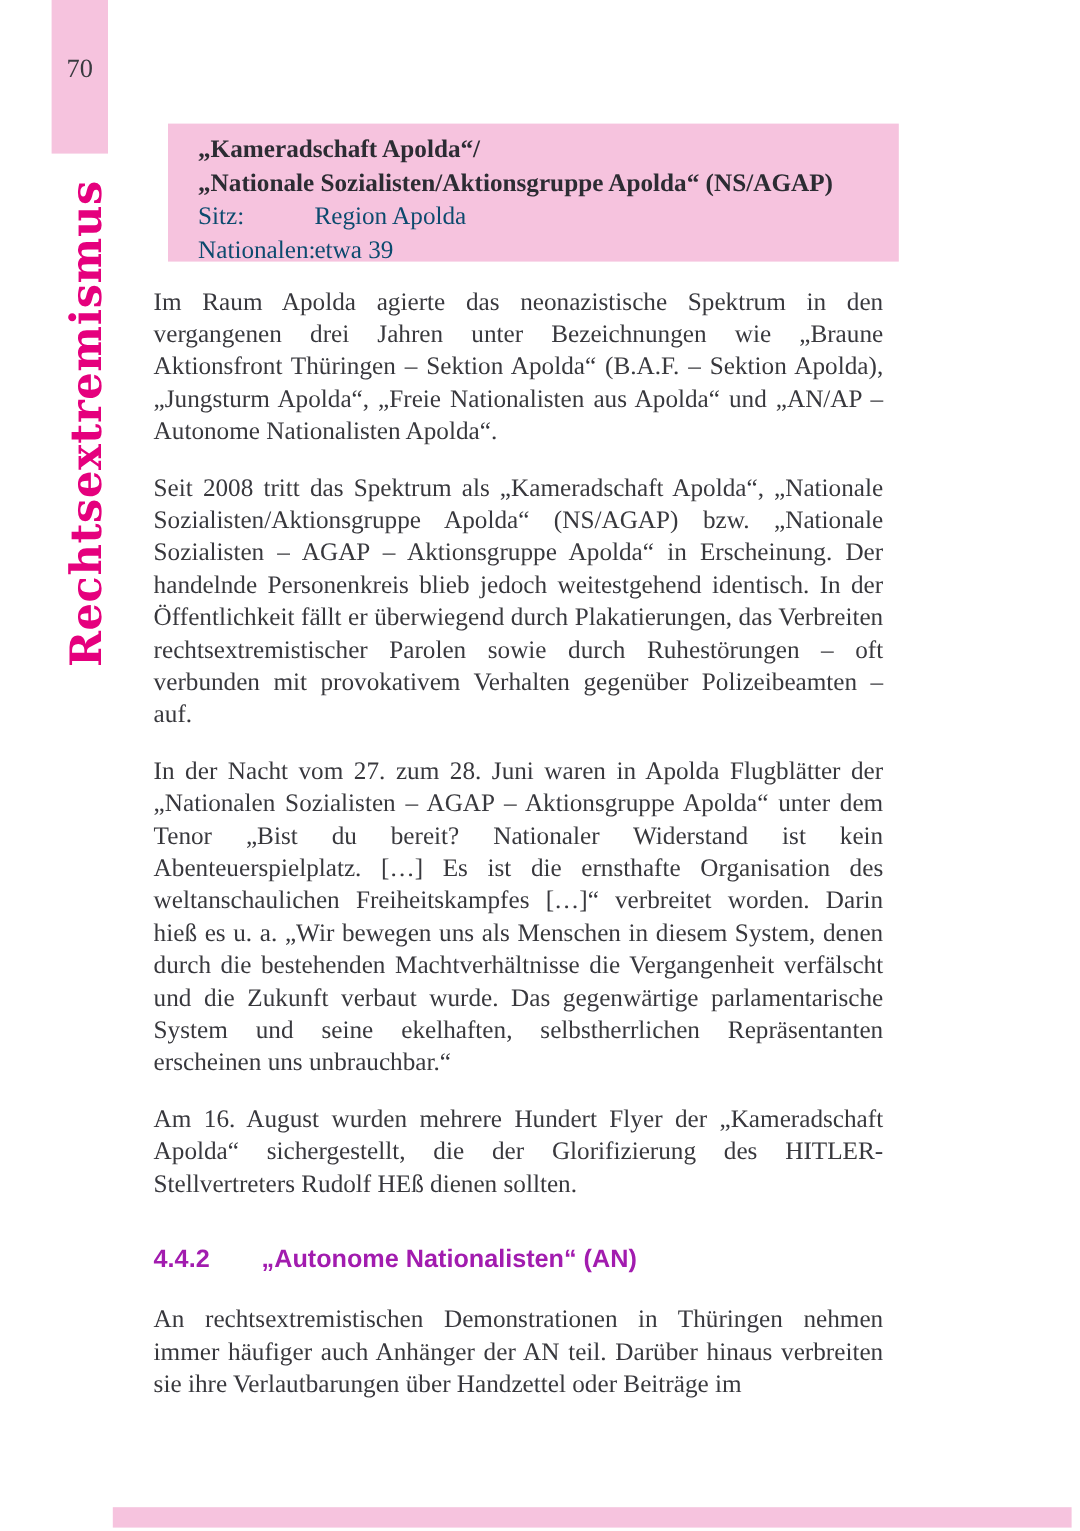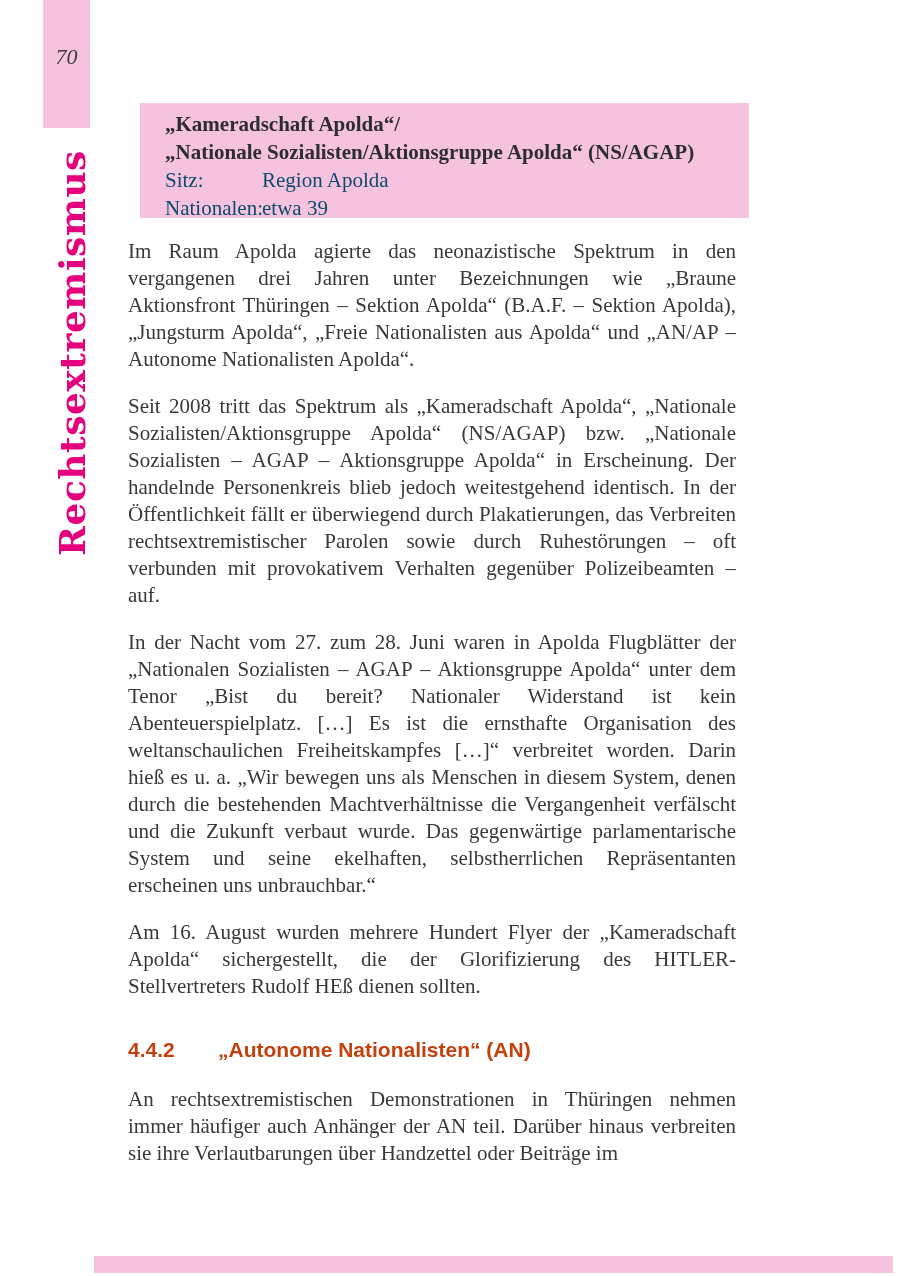--- a/index.html
+++ b/index.html
@@ -1,21 +1,21 @@
 <!DOCTYPE html>
 <html lang="de"><head>
 <meta charset="utf-8">
 <style>
   html,body{margin:0;padding:0;}
   body{background:#ffffff;width:900px;height:1276px;position:relative;
        font-family:"Liberation Serif", serif;color:#38383d;}
   .page{position:absolute;inset:0;width:900px;height:1276px;background:#fff;overflow:hidden;}
 
   
-  .corner-strip{position:absolute;left:43px;top:0;width:47px;height:128px;background:#f6c3de;font-style:italic;}
+  .corner-strip{position:absolute;left:43px;top:0;width:47px;height:128px;background:#f6c3de;}
   .page-number{position:absolute;left:0;top:44px;width:47px;text-align:center;
                font-size:22px;color:#3a3a40;}
 
   
   .chapter-label{position:absolute;left:72px;top:353px;
                  transform:translate(-50%,-50%) rotate(-90deg);
                  white-space:nowrap;font-family:"DejaVu Serif", serif;font-weight:bold;
                  font-size:36px;letter-spacing:0.5px;color:#e5007d;}
 
   
@@ -28,21 +28,21 @@
 
   
   .content{position:absolute;left:128px;top:238px;width:608px;
            font-size:21px;line-height:27px;text-align:justify;
            hyphens:auto;-webkit-hyphens:auto;}
   .content p{margin:0 0 20px 0;}
   .content p:last-child{margin-bottom:16px;}
 
   
   .section-heading{margin:36px 0 23px 0;font-family:"Liberation Sans", sans-serif;
-                   font-weight:bold;color:#c2410c;font-size:21px;line-height:27px;
+                   font-weight:bold;color:#a21caf;font-size:21px;line-height:27px;
                    text-align:left;}
   .section-heading .num{display:inline-block;width:90px;}
 
   
   .footer-bar{position:absolute;left:94px;top:1256px;width:799px;height:17px;background:#f6c3de;}
 </style>
 </head>
 <body>
 
 <div class="page">

